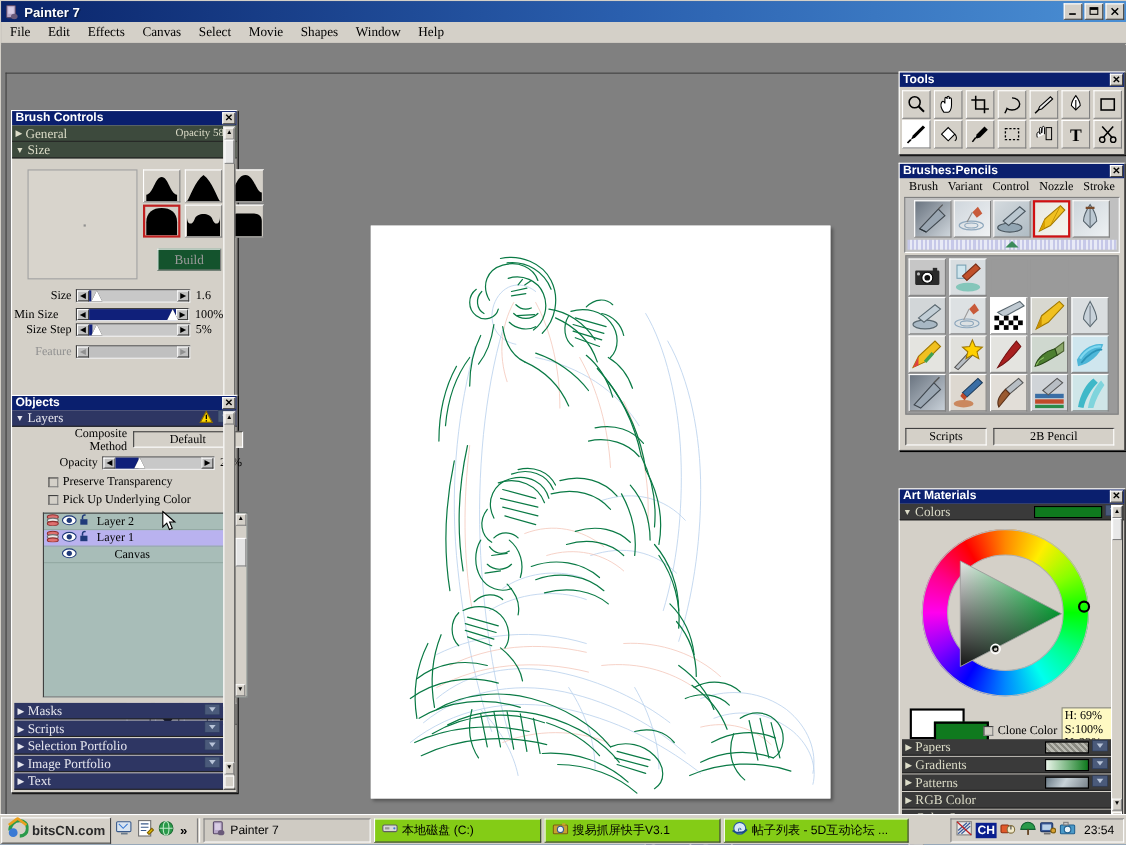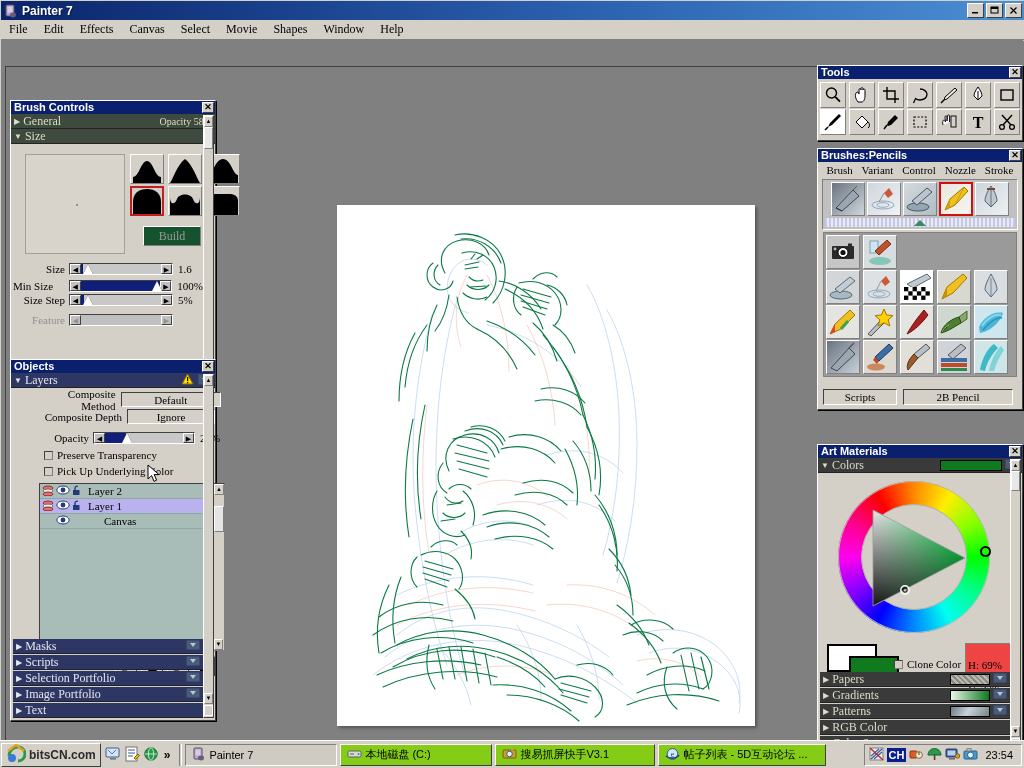--- a/index.html
+++ b/index.html
@@ -619,26 +619,20 @@
 
           <div style="position:absolute; left:20px; top:31px; width:190px;">
 
             <div style="display:flex; align-items:center; height:17px;">
               <span class="lbl" style="width:96px; text-align:right; padding-right:5px;">Composite Method</span>
               <div class="field" style="width:108px;">
                 <span>Default</span>
               </div>
             </div>
 
-            <div style="display:flex; align-items:center; height:17px;">
-              <span class="lbl" style="width:96px; text-align:right; padding-right:5px;">Composite Depth</span>
-              <div class="field" style="width:88px;">
-                <span>Ignore</span>
-              </div>
-            </div>
 
             <div style="display:flex; align-items:center; height:19px; margin-top:3px;">
               <span class="lbl" style="width:62px; text-align:right; padding-right:4px;">Opacity</span>
               <div class="slider" style="width:102px;">
                 <div class="sl-arrow">◀</div>
                 <div class="sl-track">
                   <div class="sl-fill" style="width:27%;"></div>
                   <div class="sl-thumb" style="left:17px;"></div>
                 </div>
                 <div class="sl-arrow">▶</div>
@@ -1208,22 +1202,22 @@
             <div style="position:absolute; left:9px; top:32px;">
               <svg width="14" height="12" viewBox="0 0 14 12">
                   <path d="M3 1 L3 7 M1 3 L3 1 L5 3" fill="none" stroke="#000" stroke-width="1.2"></path>
                   <path d="M8 11 L8 5 M6 9 L8 11 L10 9" fill="none" stroke="#000" stroke-width="1.2"></path>
                 </svg>
             </div>
             <div style="position:absolute; left:76px; top:16px; display:flex; align-items:center;">
               <span class="chk"></span>
               <span class="lbl">Clone Color</span>
             </div>
-            <div style="position:absolute; right:10px; top:1px; width:47px; height:38px; background:#ef4444;
-                        border:1px solid #808080; padding:15px 2px; line-height:12px;
+            <div style="position:absolute; right:10px; top:1px; width:47px; height:38px; background:#fef9c3;
+                        border:1px solid #808080; padding:1px 2px; line-height:12px;
                         font-family:'Liberation Serif',serif; font-size:11px; color:#000;">
               <div>H: 69%</div>
               <div>S:100%</div>
               <div>V: 23%</div>
             </div>
           </div>
 
           <div style="position:absolute; left:2px; bottom:2px; width:190px;">
             <div class="sec-bar" style="background:#3a3a3a; margin-bottom:1px;">
               <span class="tri">▶</span>

